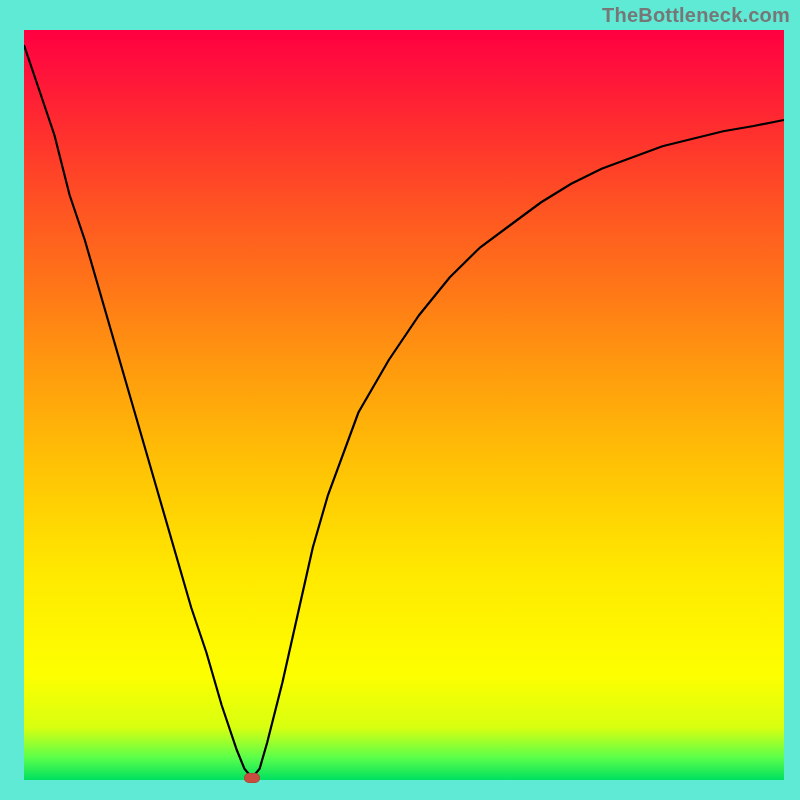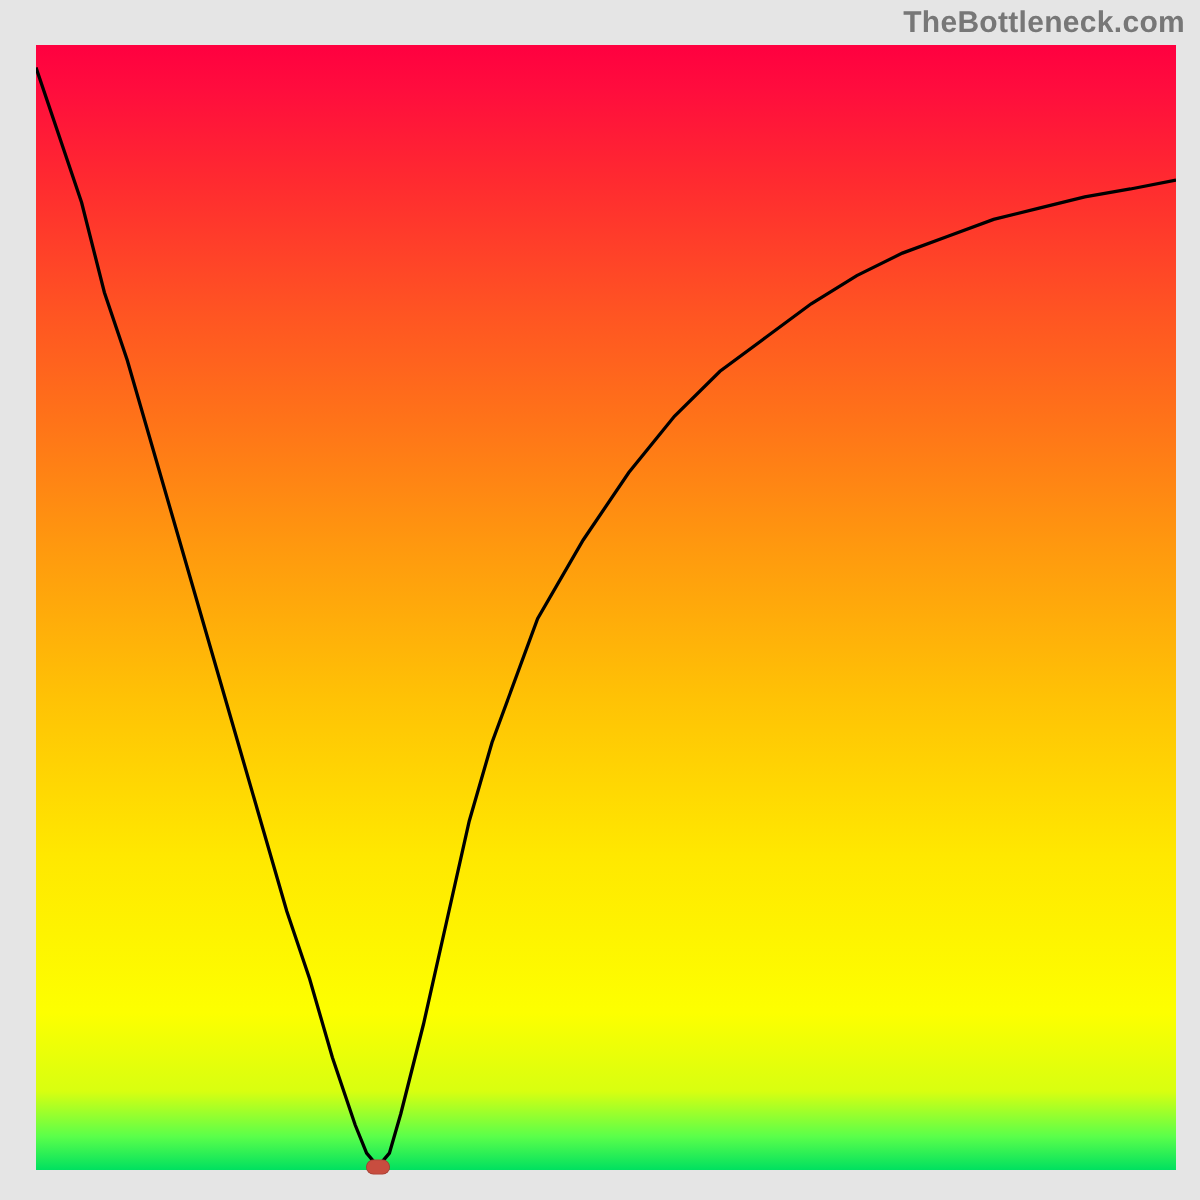--- a/index.html
+++ b/index.html
@@ -1,17 +1,17 @@
 <!DOCTYPE html>
 <html><head>
 <meta charset="utf-8">
 <style>
   * { margin: 0; padding: 0; box-sizing: border-box; }
   html, body { width: 800px; height: 800px; overflow: hidden; background: #000; font-family: Arial, Helvetica, sans-serif; }
-  .frame { width: 800px; height: 800px; background: #e5e5e5; position: relative; text-align: center; }
+  .frame { width: 800px; height: 800px; background: #5eead4; position: relative; text-align: center; }
   .watermark { position: absolute; top: 4px; right: 10px; font-size: 20px; font-weight: 600; color: #777; letter-spacing: 0.2px; z-index: 4; }
   .plot-wrap { position: absolute; left: 24px; top: 30px; width: 760px; height: 750px; background: #000; }
   .gradient-bg {
     position: absolute; inset: 0;
     background: linear-gradient(to bottom,
       #ff0040 0%,
       #ff0d3d 4%,
       #ff2a30 12%,
       #ff5522 24%,
       #ff7518 34%,

